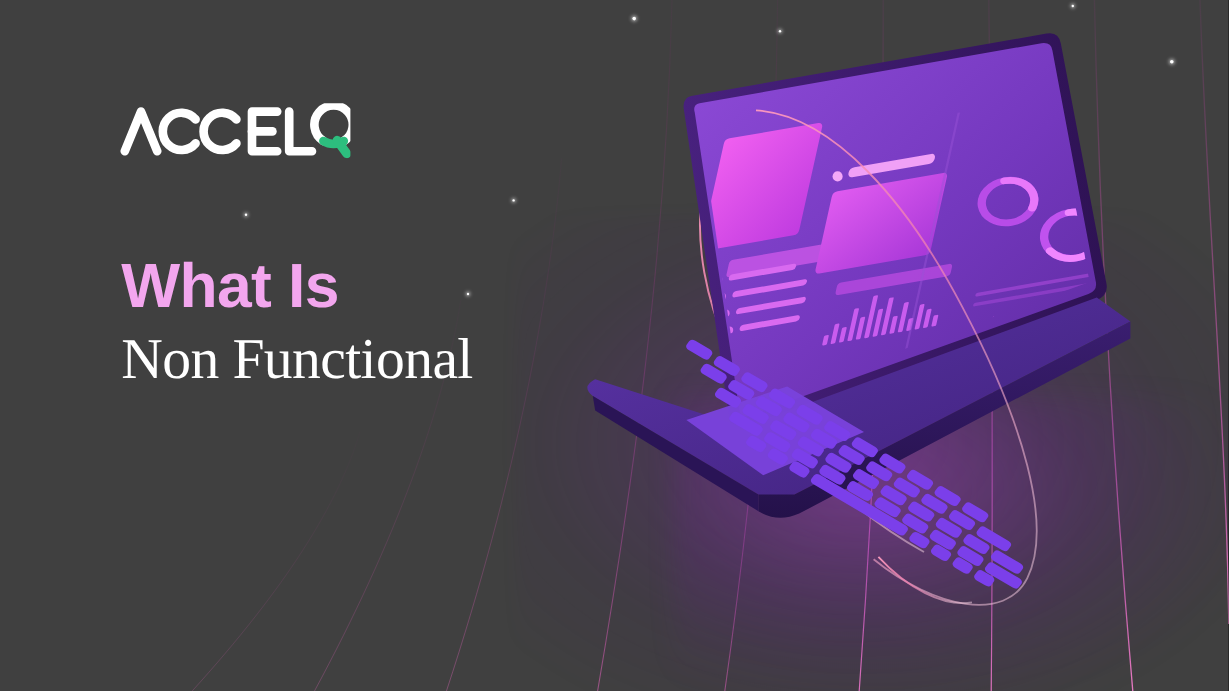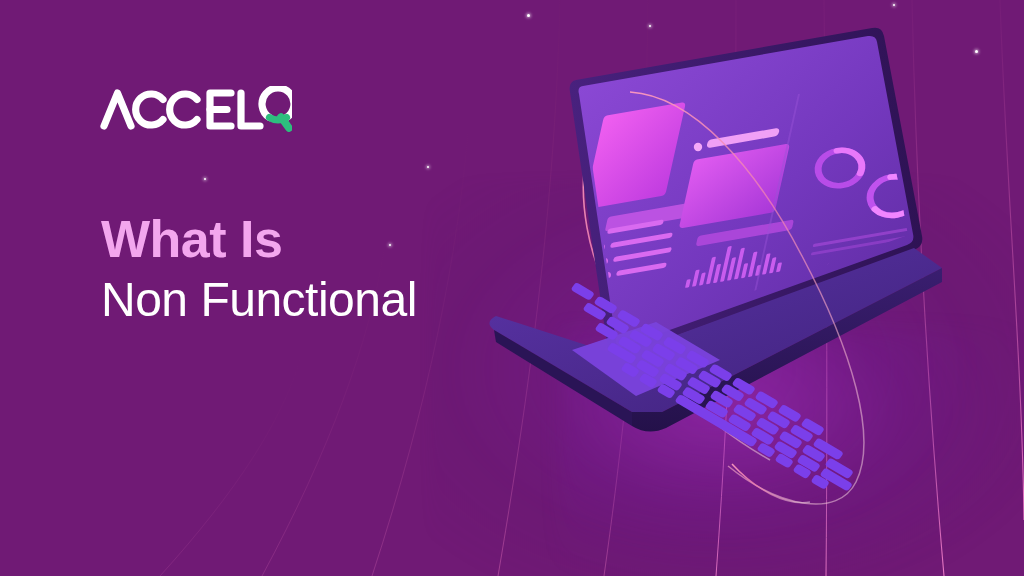--- a/index.html
+++ b/index.html
@@ -1,20 +1,20 @@
 <!DOCTYPE html>
 <html><head>
 <meta charset="utf-8">
 <style>
   * { margin:0; padding:0; box-sizing:border-box; }
   html,body { background:#000; }
   #stage {
     position:relative;
     width:1024px; height:576px;
-    background:#701a75;
+    background:#404040;
     overflow:hidden;
     font-family:"Liberation Sans", sans-serif;
   }
 
   
   #bg-grid { position:absolute; inset:0; }
 
   #glow-center {
     position:absolute;
     left:430px; top:180px;
@@ -63,20 +63,21 @@
     font-size:52px;
     font-weight:bold;
     color:#F3A6EE;
     margin-bottom:4px;
   }
   .hl-line2, .hl-line3 {
     display:block;
     font-size:48px;
     font-weight:400;
     color:#FFFFFF;
+    font-family:Liberation Serif, serif;
   }
   .hl-line2 { margin-top:8px; }
   .hl-line3 { margin-top:4px; }
 
   
   #laptop { position:absolute; left:480px; top:20px; }
 </style>
 </head>
 <body>
 

